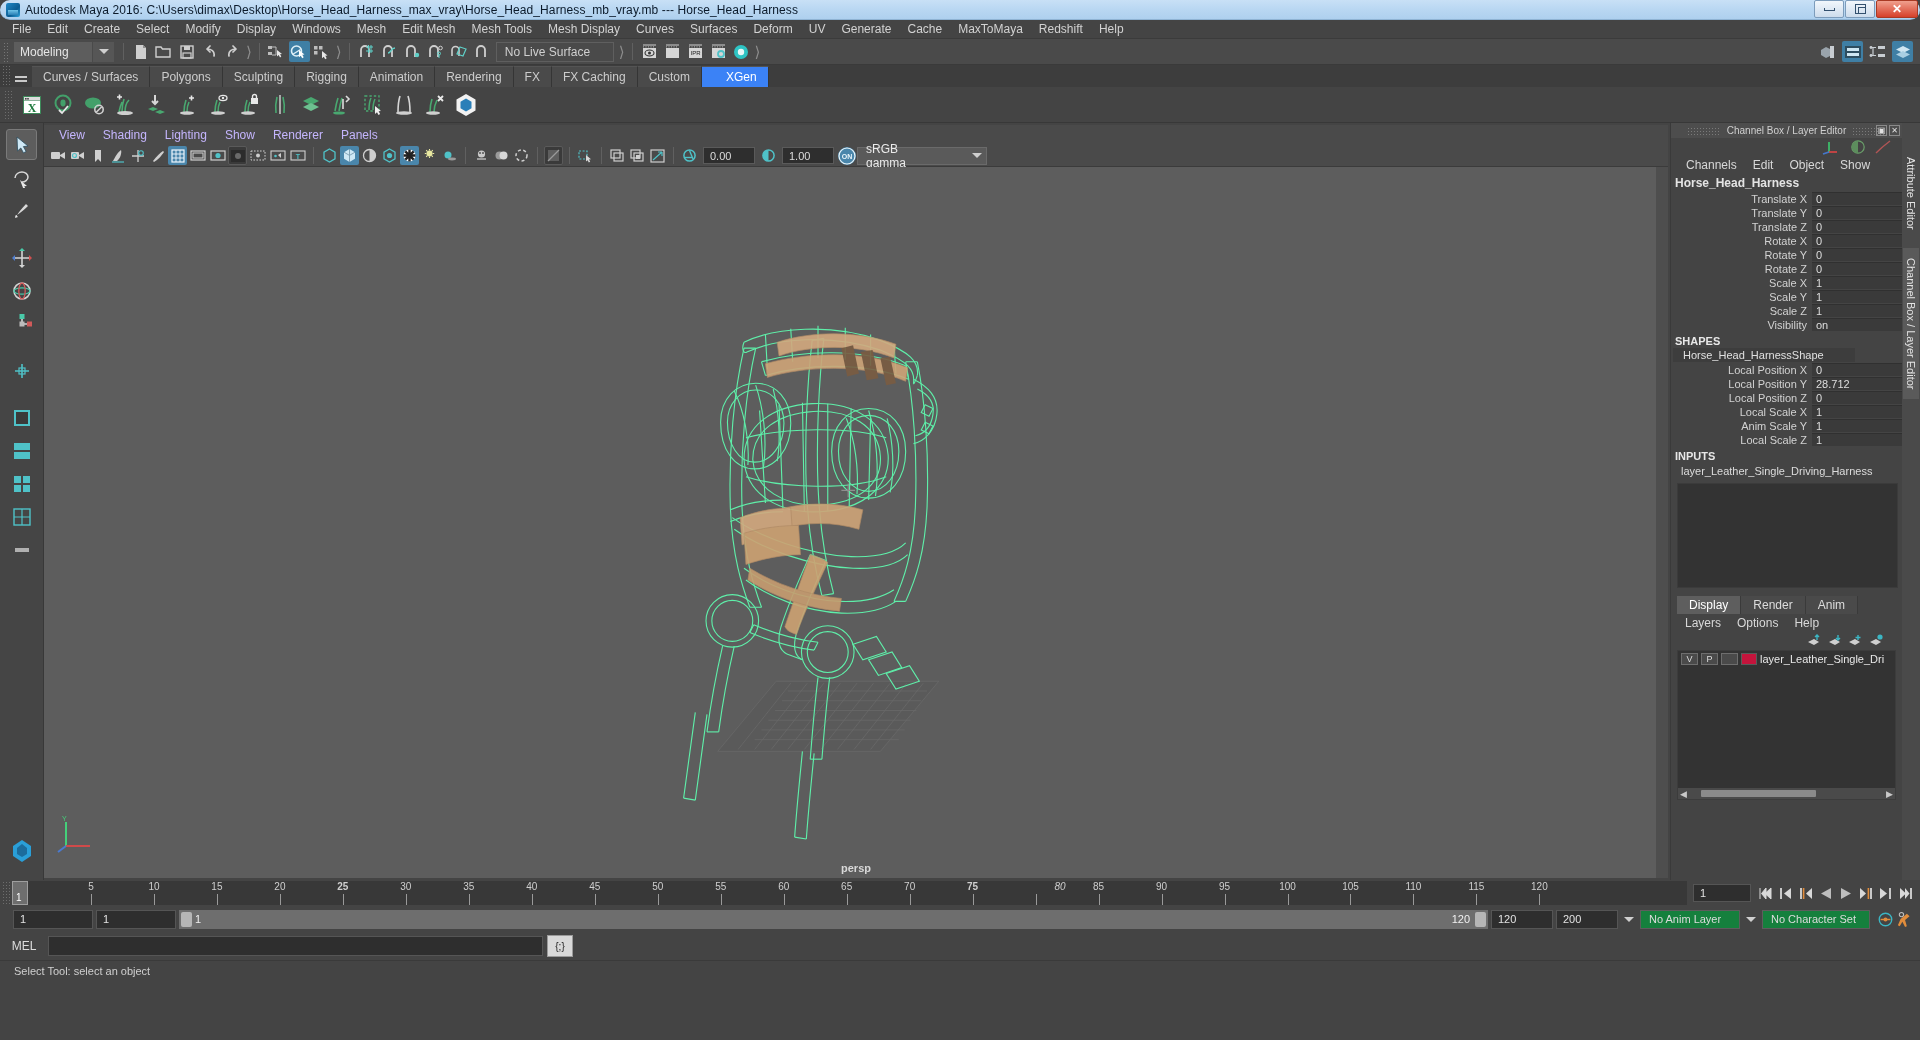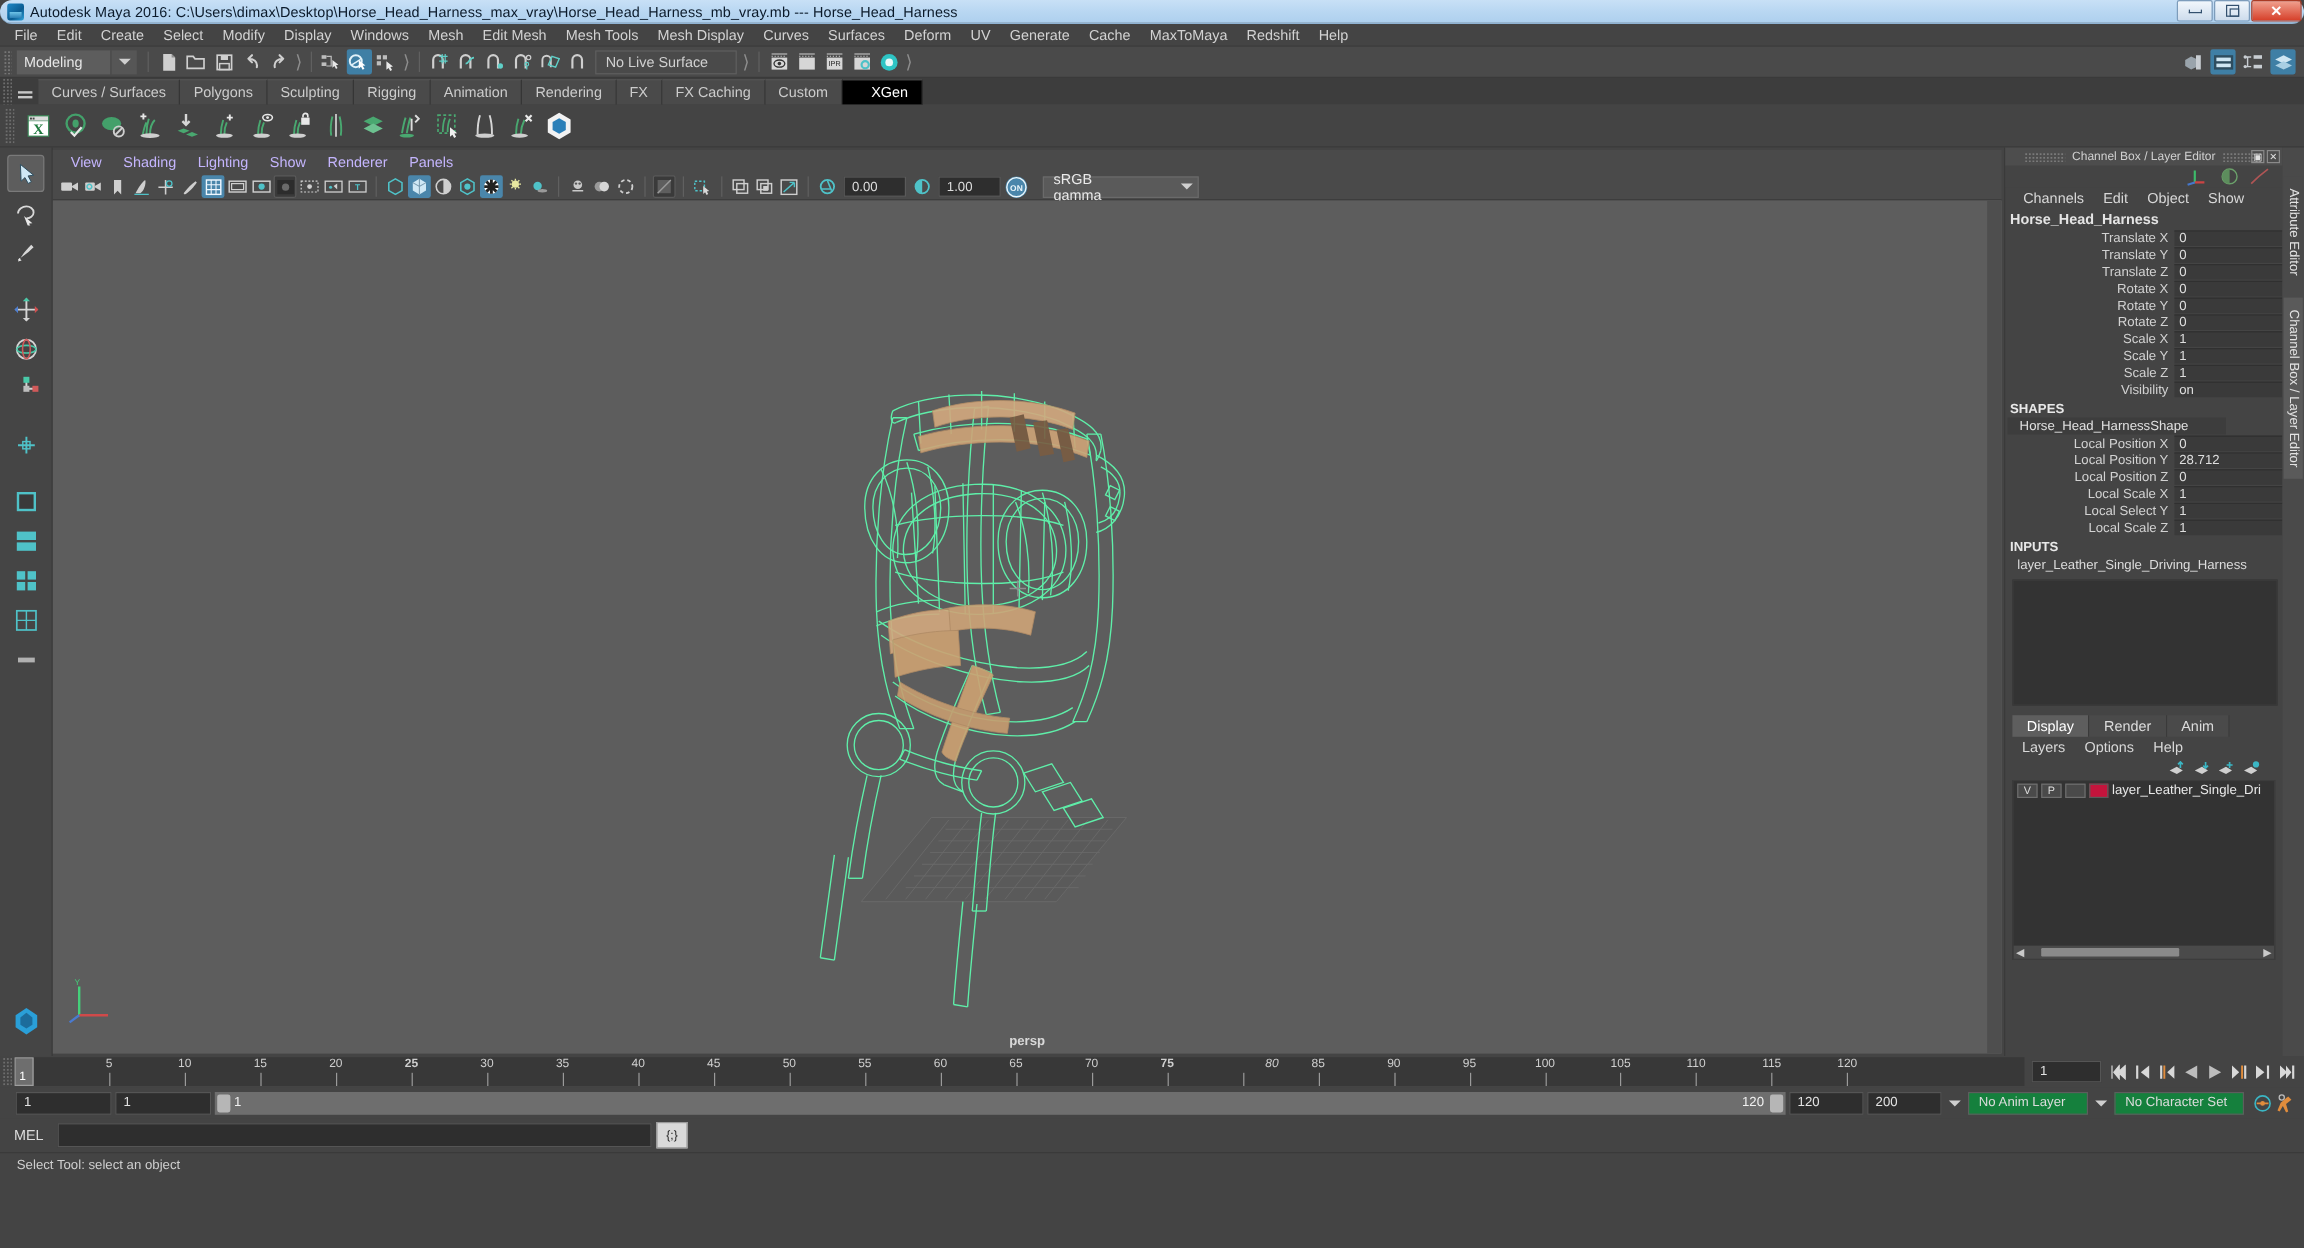--- a/index.html
+++ b/index.html
@@ -55,21 +55,21 @@
   .livesurf{ height:20px;min-width:118px;border:1px solid #5f5f5f;background:#4a4a4a;display:flex;align-items:center;padding:0 8px;color:#d0d0d0;font-size:12px;margin:0 3px;}
   #toolbar .right{ position:absolute; right:6px; display:flex; align-items:center; gap:2px;}
 
   
   #shelftabs{ height:22px;background:#3d3d3d;display:flex;align-items:flex-end;padding-left:2px;}
   #shelftabs .grip{ width:8px;height:22px;background-image:radial-gradient(#6d6d6d 0.8px, transparent 0.9px);background-size:3px 3px;}
   #shelftabs .hamb{ width:22px;height:21px;display:flex;align-items:center;justify-content:center;}
   #shelftabs .hamb span{ display:block;width:12px;height:2px;background:#c9c9c9;box-shadow:0 4px 0 #c9c9c9;}
   .shelftab{ height:21px;padding:0 11px;display:flex;align-items:center;font-size:12px;color:#cccccc;
      background:#4a4a4a;border-right:1px solid #353535; border-top:1px solid #545454;}
-  .shelftab.active{ background:#000000; color:#ffffff;padding-left:24px;}
+  .shelftab.active{ background:#3b82f6; color:#ffffff;padding-left:24px;}
 
   
   #shelf{ height:36px;background:#444444;display:flex;align-items:center;padding-left:4px;border-bottom:1px solid #383838;}
   #shelf .grip{ width:8px;height:30px;background-image:radial-gradient(#6d6d6d 0.8px, transparent 0.9px);background-size:3px 3px;margin-right:4px;}
   .shicon{ width:31px;height:31px;display:flex;align-items:center;justify-content:center;}
 
   
   #body{ display:flex; width:1920px; height:757px;}
   #leftrail{ width:44px;background:#454545;display:flex;flex-direction:column;align-items:center;padding-top:6px; border-right:1px solid #383838;}
   .rbtn{ width:31px;height:31px;margin-bottom:2px;display:flex;align-items:center;justify-content:center;border-radius:3px;}
@@ -77,21 +77,21 @@
   .railgap{ height:14px;}
 
   #viewwrap{ flex:1; background:#444444; display:flex; flex-direction:column; padding:2px 2px 2px 0;}
   #panelmenu{ height:20px; background:#4a4a4a; display:flex; align-items:center; padding-left:6px;}
   #panelmenu .pm{ padding:2px 9px; font-size:12px; color:#c4b5fd;}
   #panelicons{ height:22px; background:#4a4a4a; display:flex; align-items:center; padding-left:4px; gap:1px; border-bottom:1px solid #3b3b3b;}
   .pic{ width:19px;height:19px;display:flex;align-items:center;justify-content:center;border-radius:2px;}
   .pic.on{ background:#4a86ab;}
   .pic.dk{ background:#3a3a3a; border:1px solid #5a5a5a;}
   .numfield{ width:52px;height:17px;background:#2e2e2e;border:1px solid #5a5a5a;display:flex;align-items:center;padding-left:6px;font-size:11px;color:#dcdcdc;margin:0 3px;}
-  .gammabox{ width:130px;height:18px;background:#5a5a5a;border:1px solid #6a6a6a;display:flex;align-items:center;justify-content:space-between;padding:0 4px 0 8px;font-size:12px;color:#eaeaea;margin-left:12px;gap:48px;}
+  .gammabox{ width:130px;height:18px;background:#5a5a5a;border:1px solid #6a6a6a;display:flex;align-items:center;justify-content:space-between;padding:0 4px 0 8px;font-size:12px;color:#eaeaea;margin-left:0;gap:48px;}
   #viewport{ flex:1; background:#5d5d5d; position:relative; overflow:hidden;}
   #viewport .camlabel{ position:absolute;bottom:4px;left:50%;transform:translateX(-50%);font-size:11px;color:#d8d8d8;font-weight:bold;}
   #vp-scroll{ position:absolute; right:0; top:0; width:12px; height:100%; background:#4e4e4e;}
 
   
   #rightpanel{ width:232px; background:#444444; display:flex; flex-direction:column; border-left:1px solid #3a3a3a;}
   #cbhead{ height:15px;background:#4d4d4d;display:flex;align-items:center;justify-content:center;position:relative;font-size:10px;color:#d0d0d0;}
   #cbhead .dots{ width:34px;height:8px;background-image:radial-gradient(#7a7a7a 0.7px,transparent 0.8px);background-size:3px 3px;}
   #cbhead .btns{ position:absolute;right:2px;display:flex;gap:2px;}
   #cbhead .btns div{ width:11px;height:11px;border:1px solid #8a8a8a;font-size:8px;display:flex;align-items:center;justify-content:center;color:#e0e0e0;}
@@ -1022,21 +1022,21 @@
         </div>
         <div class="chrow">
           <div class="lbl">Local Position Z</div>
           <div class="fld">0</div>
         </div>
         <div class="chrow">
           <div class="lbl">Local Scale X</div>
           <div class="fld">1</div>
         </div>
         <div class="chrow">
-          <div class="lbl">Local Select Y</div>
+          <div class="lbl">Anim Scale Y</div>
           <div class="fld">1</div>
         </div>
         <div class="chrow">
           <div class="lbl">Local Scale Z</div>
           <div class="fld">1</div>
         </div>
       </div>
 
     <div class="sect">INPUTS</div>
     <div class="inputname">layer_Leather_Single_Driving_Harness</div>

